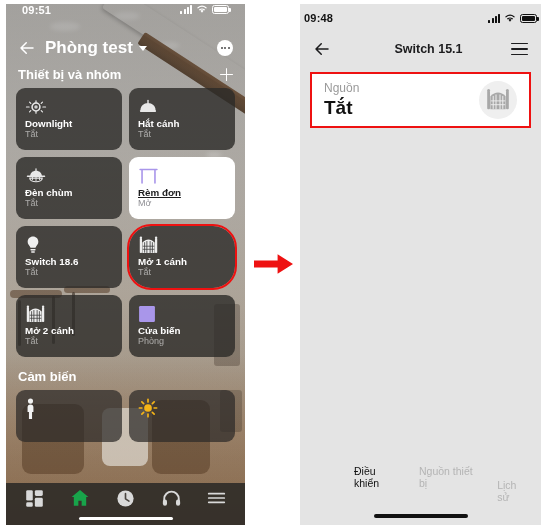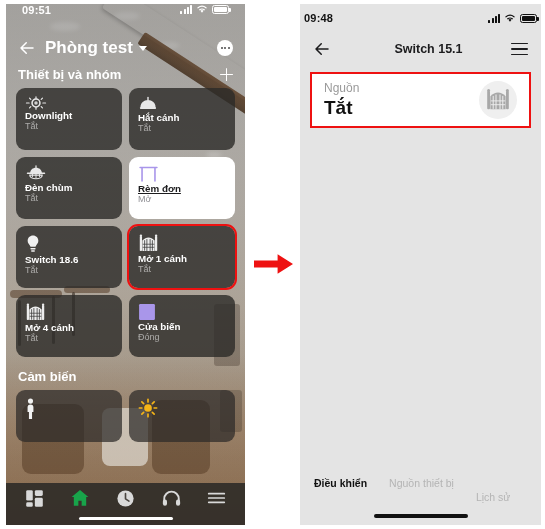--- a/index.html
+++ b/index.html
@@ -128,35 +128,35 @@
     display: grid;
     grid-template-columns: 1fr 1fr;
     gap: 7px;
     padding: 0 10px;
   }
   .tile {
     position: relative;
     height: 62px;
     border-radius: 9px;
     background: rgba(44,42,40,.80);
-    padding: 8px 9px 17px 9px;
+    padding: 8px 9px 9px 9px;
     display: flex; flex-direction: column;
     overflow: hidden;
   }
   .tile.on { background: #ffffff; }
   .tile .ico { height: 23px; display: flex; align-items: center; }
   .tile .name {
     font-size: 9.8px; font-weight: bold; color: #fff;
     margin-top: auto; line-height: 1.15;
     white-space: nowrap;
   }
   .tile .state { font-size: 9px; color: rgba(255,255,255,.55); line-height: 1.3; }
   .tile.on .name { color: #1c1c1e; text-decoration: underline; }
   .tile.on .state { color: #8e8e93; }
-  .tile.sel { outline: 2.2px solid #ee1111; outline-offset: 0px; }
+  .tile.sel { outline: 2.2px solid #ee1111; outline-offset: 0px; border-radius: 22px; }
 
   .sensors-head { padding-top: 12px; }
   .sgrid { position: relative; display: grid; grid-template-columns: 1fr 1fr; gap: 7px; padding: 0 10px; }
   .stile {
     height: 52px; border-radius: 9px;
     background: rgba(44,42,40,.72);
     padding: 8px 9px;
   }
 
   .tabbar {
@@ -218,21 +218,21 @@
     background: #efefef; display: flex; align-items: center; justify-content: center;
   }
 
   .r-tabs {
     position: absolute; left: 0; right: 0; bottom: 22px;
     display: flex; align-items: center;
     padding: 0 14px;
     gap: 0;
   }
   .r-tab { font-size: 10.5px; }
-  .r-tab.active { color: #111; font-weight: bold; }
+  .r-tab.active { color: #111; font-weight: normal; margin-left: 40px; }
   .r-tab.idle { color: #b4b4b4; }
   .r-home-ind {
     position: absolute; bottom: 7px; left: 50%; transform: translateX(-50%);
     width: 94px; height: 3.8px; border-radius: 2px; background: #111;
   }
 </style>
 </head>
 <body>
 
 <div class="phone-left">
@@ -379,32 +379,32 @@
         <svg width="21" height="19" viewBox="0 0 26 23">
           <rect x="2.2" y="2.6" width="2.8" height="18.2" rx="1" fill="#ededed"></rect>
           <rect x="21" y="2.6" width="2.8" height="18.2" rx="1" fill="#ededed"></rect>
           <circle cx="3.6" cy="2" r="1.5" fill="#ededed"></circle>
           <circle cx="22.4" cy="2" r="1.5" fill="#ededed"></circle>
           <path d="M5.4 7.8c2.4-2.6 5-3.8 7.6-3.8s5.2 1.2 7.6 3.8v13H5.4z" fill="#ededed"></path>
           <path d="M8.2 7.4v13M11 6v14.8M15 6v14.8M17.8 7.4v13" stroke="#3a3a3a" stroke-width="1"></path>
           <path d="M5.8 12.4h14.4M5.8 16.2h14.4" stroke="#3a3a3a" stroke-width=".9"></path>
         </svg>
       </div>
-      <div class="name">Mở 4 cánh</div>
+      <div class="name">Mở 2 cánh</div>
       <div class="state">Tắt</div>
     </div>
 
     <div class="tile">
       <div class="ico">
         <svg width="18" height="18" viewBox="0 0 20 20">
           <rect x="1.2" y="1.2" width="17.6" height="17.6" rx="1.4" fill="#a996ea"></rect>
         </svg>
       </div>
       <div class="name">Cửa biến</div>
-      <div class="state">Đóng</div>
+      <div class="state">Phòng</div>
     </div>
   </div>
 
   <div class="sect-head sensors-head">
     <div class="t">Cảm biến</div>
   </div>
   <div class="sgrid">
     <div class="stile">
       <svg width="11" height="22" viewBox="0 0 12 24">
         <circle cx="6" cy="3.4" r="2.8" fill="#f2f2f2"></circle>

